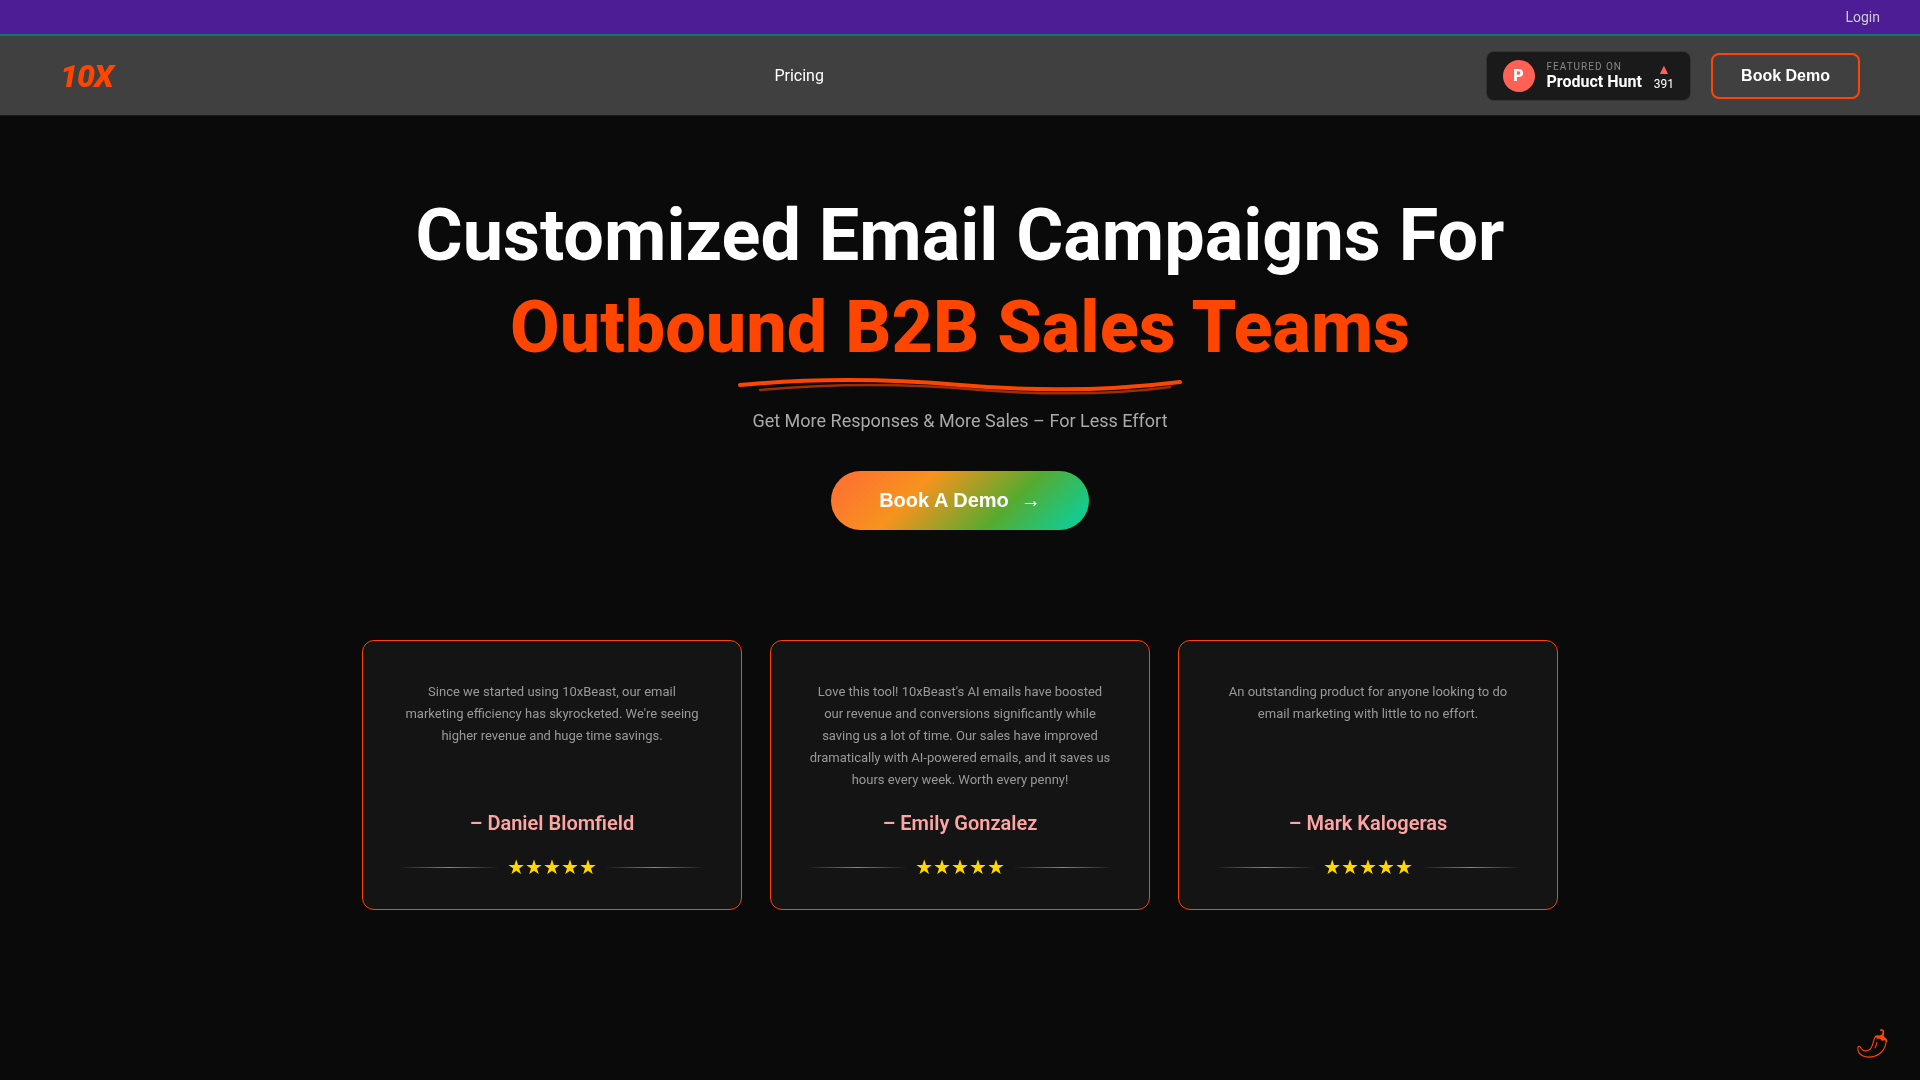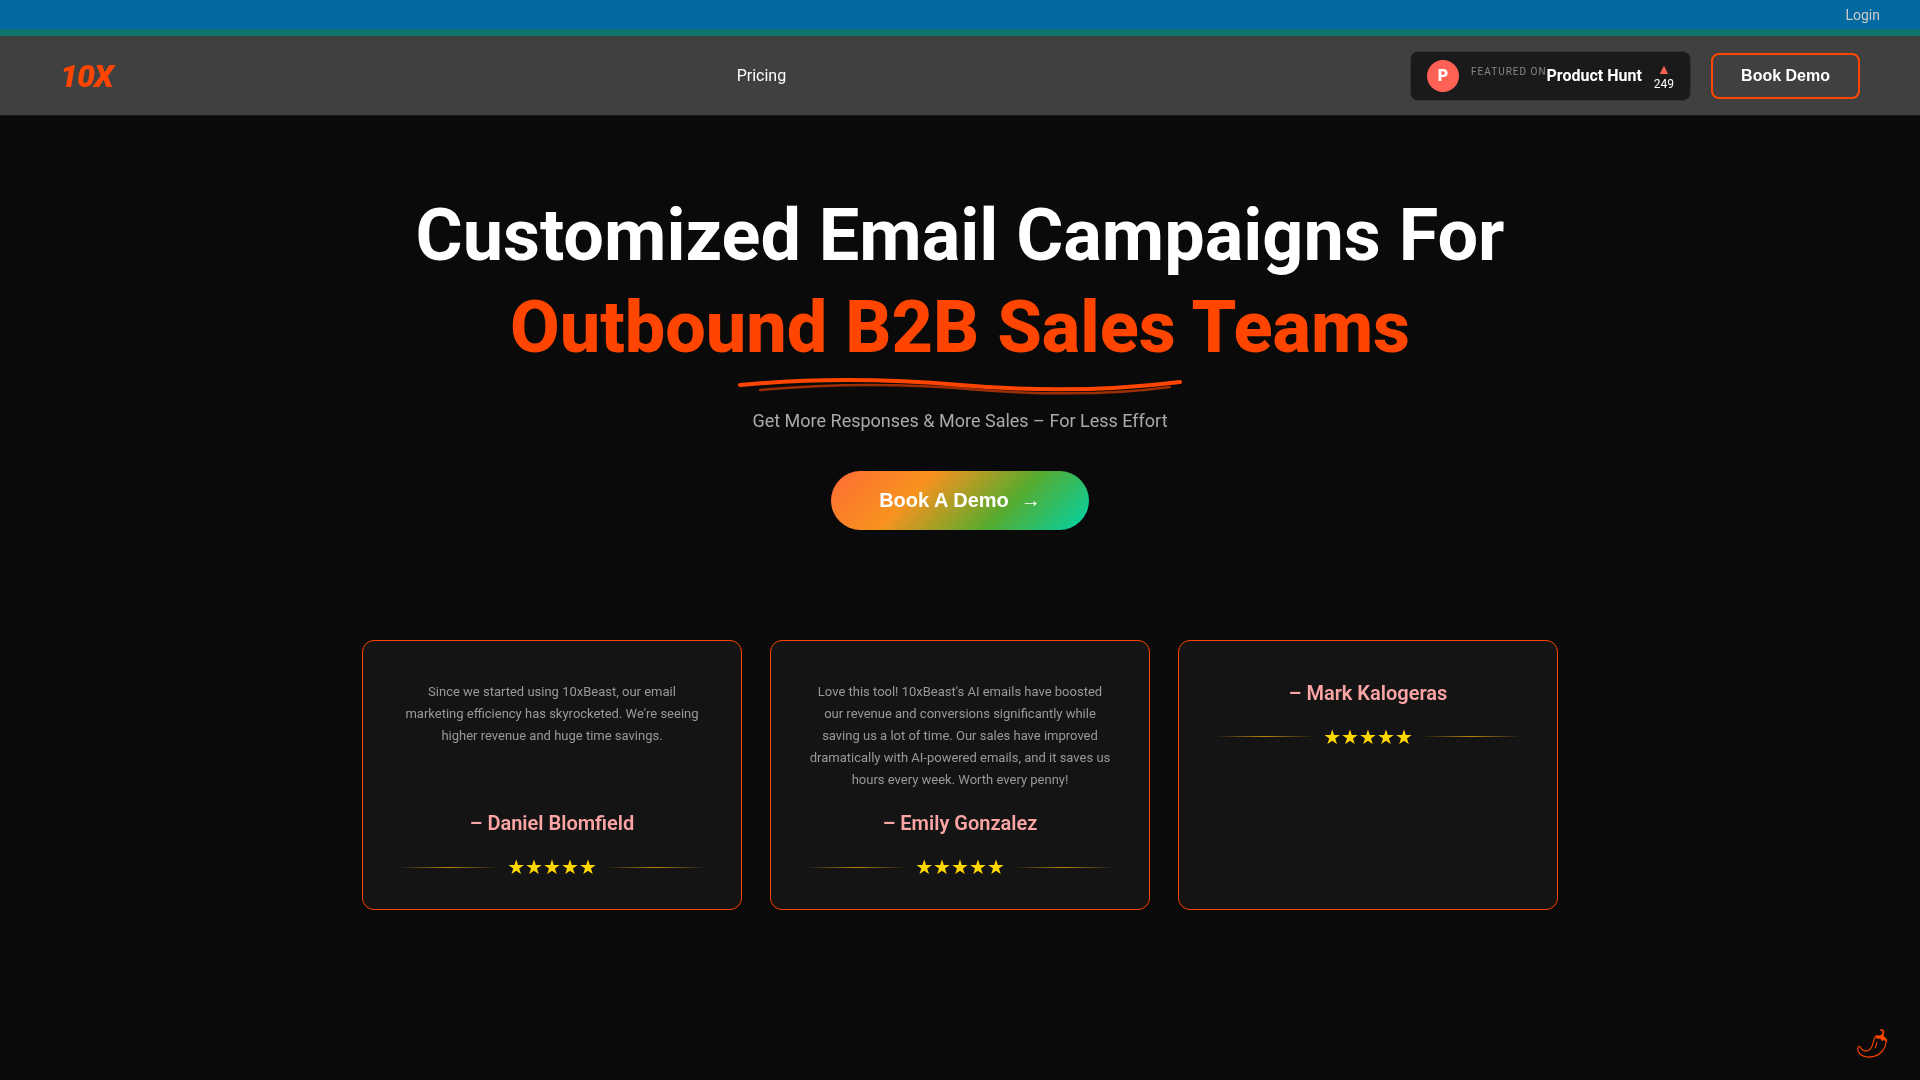--- a/index.html
+++ b/index.html
@@ -12,27 +12,27 @@
       width: 1920px;
       height: 1080px;
       background-color: #0a0a0a;
       font-family: -apple-system, BlinkMacSystemFont, 'Segoe UI', Roboto, sans-serif;
       color: #ffffff;
       overflow: hidden;
     }
 
     
     .top-bar {
-      background-color: #0369a1;
+      background-color: #4c1d95;
       height: 36px;
       display: flex;
       align-items: center;
       justify-content: flex-end;
       padding: 0 40px;
-      border-bottom: 7px solid #0f766e;
+      border-bottom: 2px solid #0f766e;
     }
 
     .login-link {
       color: #cccccc;
       font-size: 14px;
       cursor: pointer;
       text-decoration: none;
     }
 
     
@@ -92,21 +92,21 @@
       display: flex;
       align-items: center;
       justify-content: center;
       font-weight: 900;
       font-size: 16px;
       color: white;
     }
 
     .ph-text {
       display: flex;
-      flex-direction: row;
+      flex-direction: column;
     }
 
     .ph-featured {
       font-size: 10px;
       color: #888888;
       text-transform: uppercase;
       letter-spacing: 1px;
     }
 
     .ph-name {
@@ -278,21 +278,21 @@
 
   <div class="nav-right">
     <div class="product-hunt-badge">
       <div class="ph-icon">P</div>
       <div class="ph-text">
         <span class="ph-featured">FEATURED ON</span>
         <span class="ph-name">Product Hunt</span>
       </div>
       <div class="ph-count">
         <span class="ph-arrow">▲</span>
-        <span>249</span>
+        <span>391</span>
       </div>
     </div>
     <button class="book-demo-btn">Book Demo</button>
   </div>
 </nav>
 
 <section class="hero">
   <h1 class="hero-title-main">Customized Email Campaigns For</h1>
   <div style="position: relative; display: inline-block; margin-bottom: 30px;">
     <h1 class="hero-title-sub">Outbound B2B Sales Teams</h1>
@@ -328,20 +328,21 @@
     <p class="testimonial-text">Love this tool! 10xBeast's AI emails have boosted our revenue and conversions significantly while saving us a lot of time. Our sales have improved dramatically with AI-powered emails, and it saves us hours every week. Worth every penny!</p>
     <p class="testimonial-author">– Emily Gonzalez</p>
     <div class="star-divider">
       <div class="divider-line"></div>
       <div class="stars">★★★★★</div>
       <div class="divider-line"></div>
     </div>
   </div>
 
   <div class="testimonial-card">
+    <p class="testimonial-text">An outstanding product for anyone looking to do email marketing with little to no effort.</p>
     <p class="testimonial-author">– Mark Kalogeras</p>
     <div class="star-divider">
       <div class="divider-line"></div>
       <div class="stars">★★★★★</div>
       <div class="divider-line"></div>
     </div>
   </div>
 </section>
 
 <div class="bottom-decoration">🌶</div>

